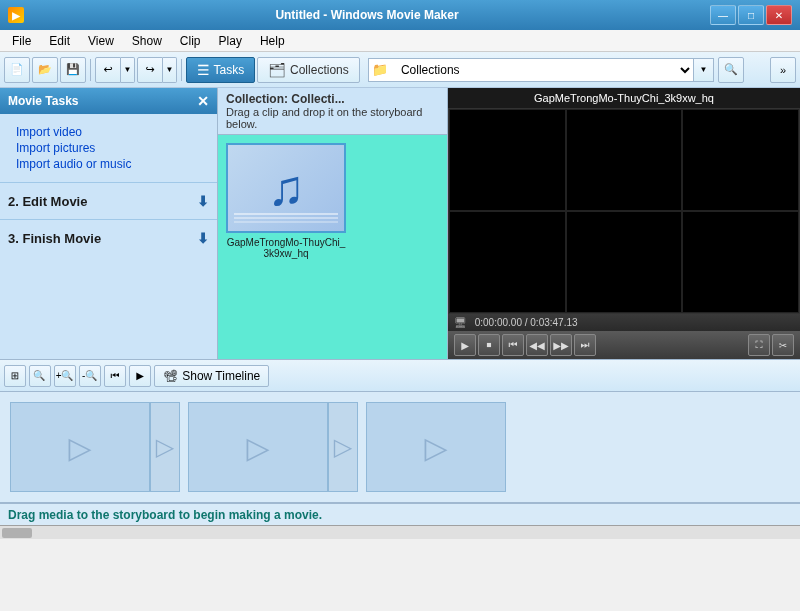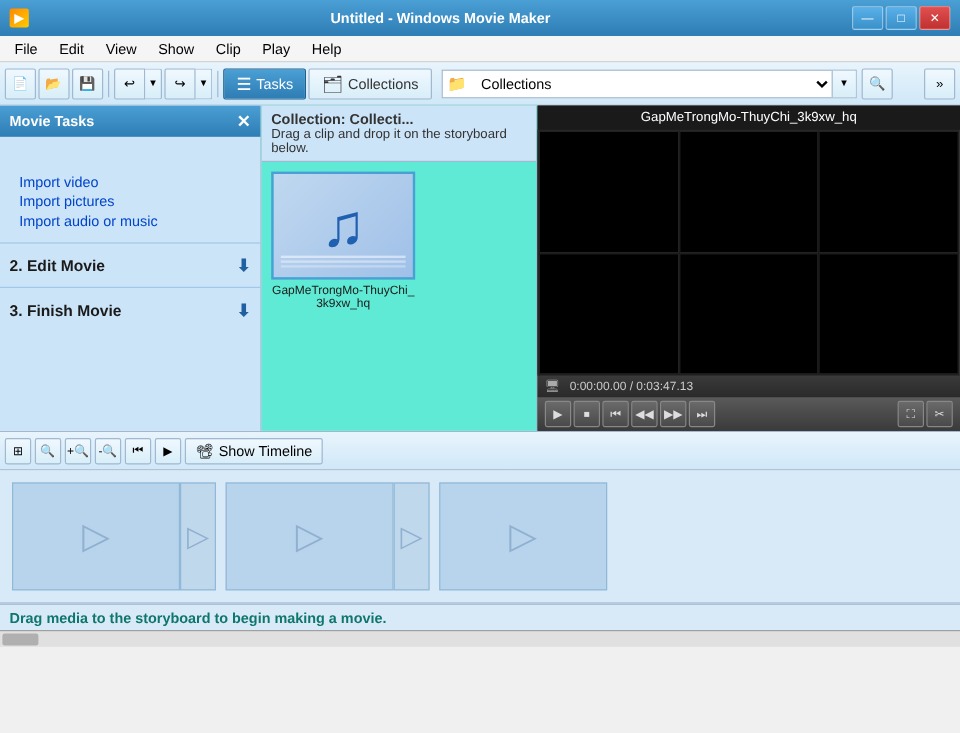--- a/index.html
+++ b/index.html
@@ -128,21 +128,21 @@
       font-size: 12px; font-weight: bold;
     }
     .panel-close { cursor: pointer; font-size: 14px; }
     .task-section { padding: 6px 8px; }
     .task-heading {
       font-size: 13px; font-weight: bold; color: #1a1a1a;
       display: flex; align-items: center; justify-content: space-between;
       cursor: pointer;
     }
     .task-heading .chevron { font-size: 14px; color: #2060a0; }
-    .task-links { padding: 4px 0 0 8px; margin-top: 20px; }
+    .task-links { padding: 4px 0 0 8px; }
     .task-link {
       display: block; color: #0044cc; text-decoration: none;
       padding: 1px 0; font-size: 12px; cursor: pointer;
     }
     .task-divider { height: 1px; background: #a0c8e8; margin: 4px 0; }
 
     
     .center-panel {
       width: 230px;
       background: #5eead4;

